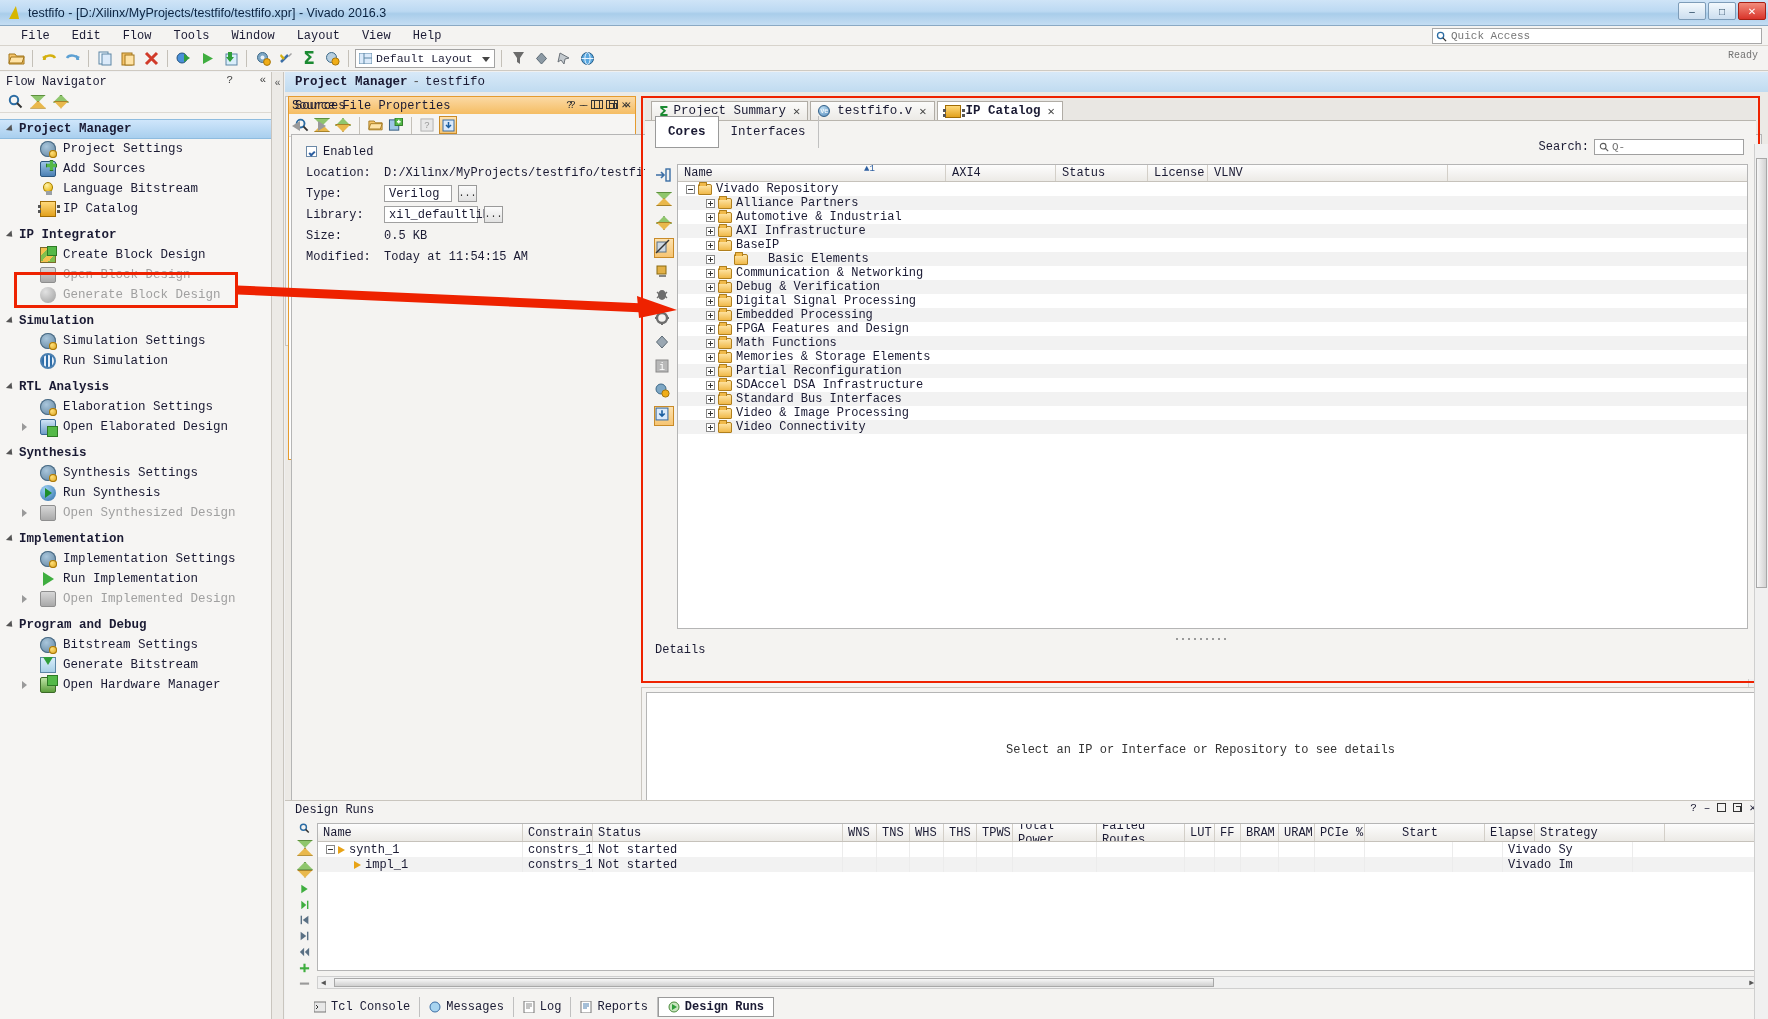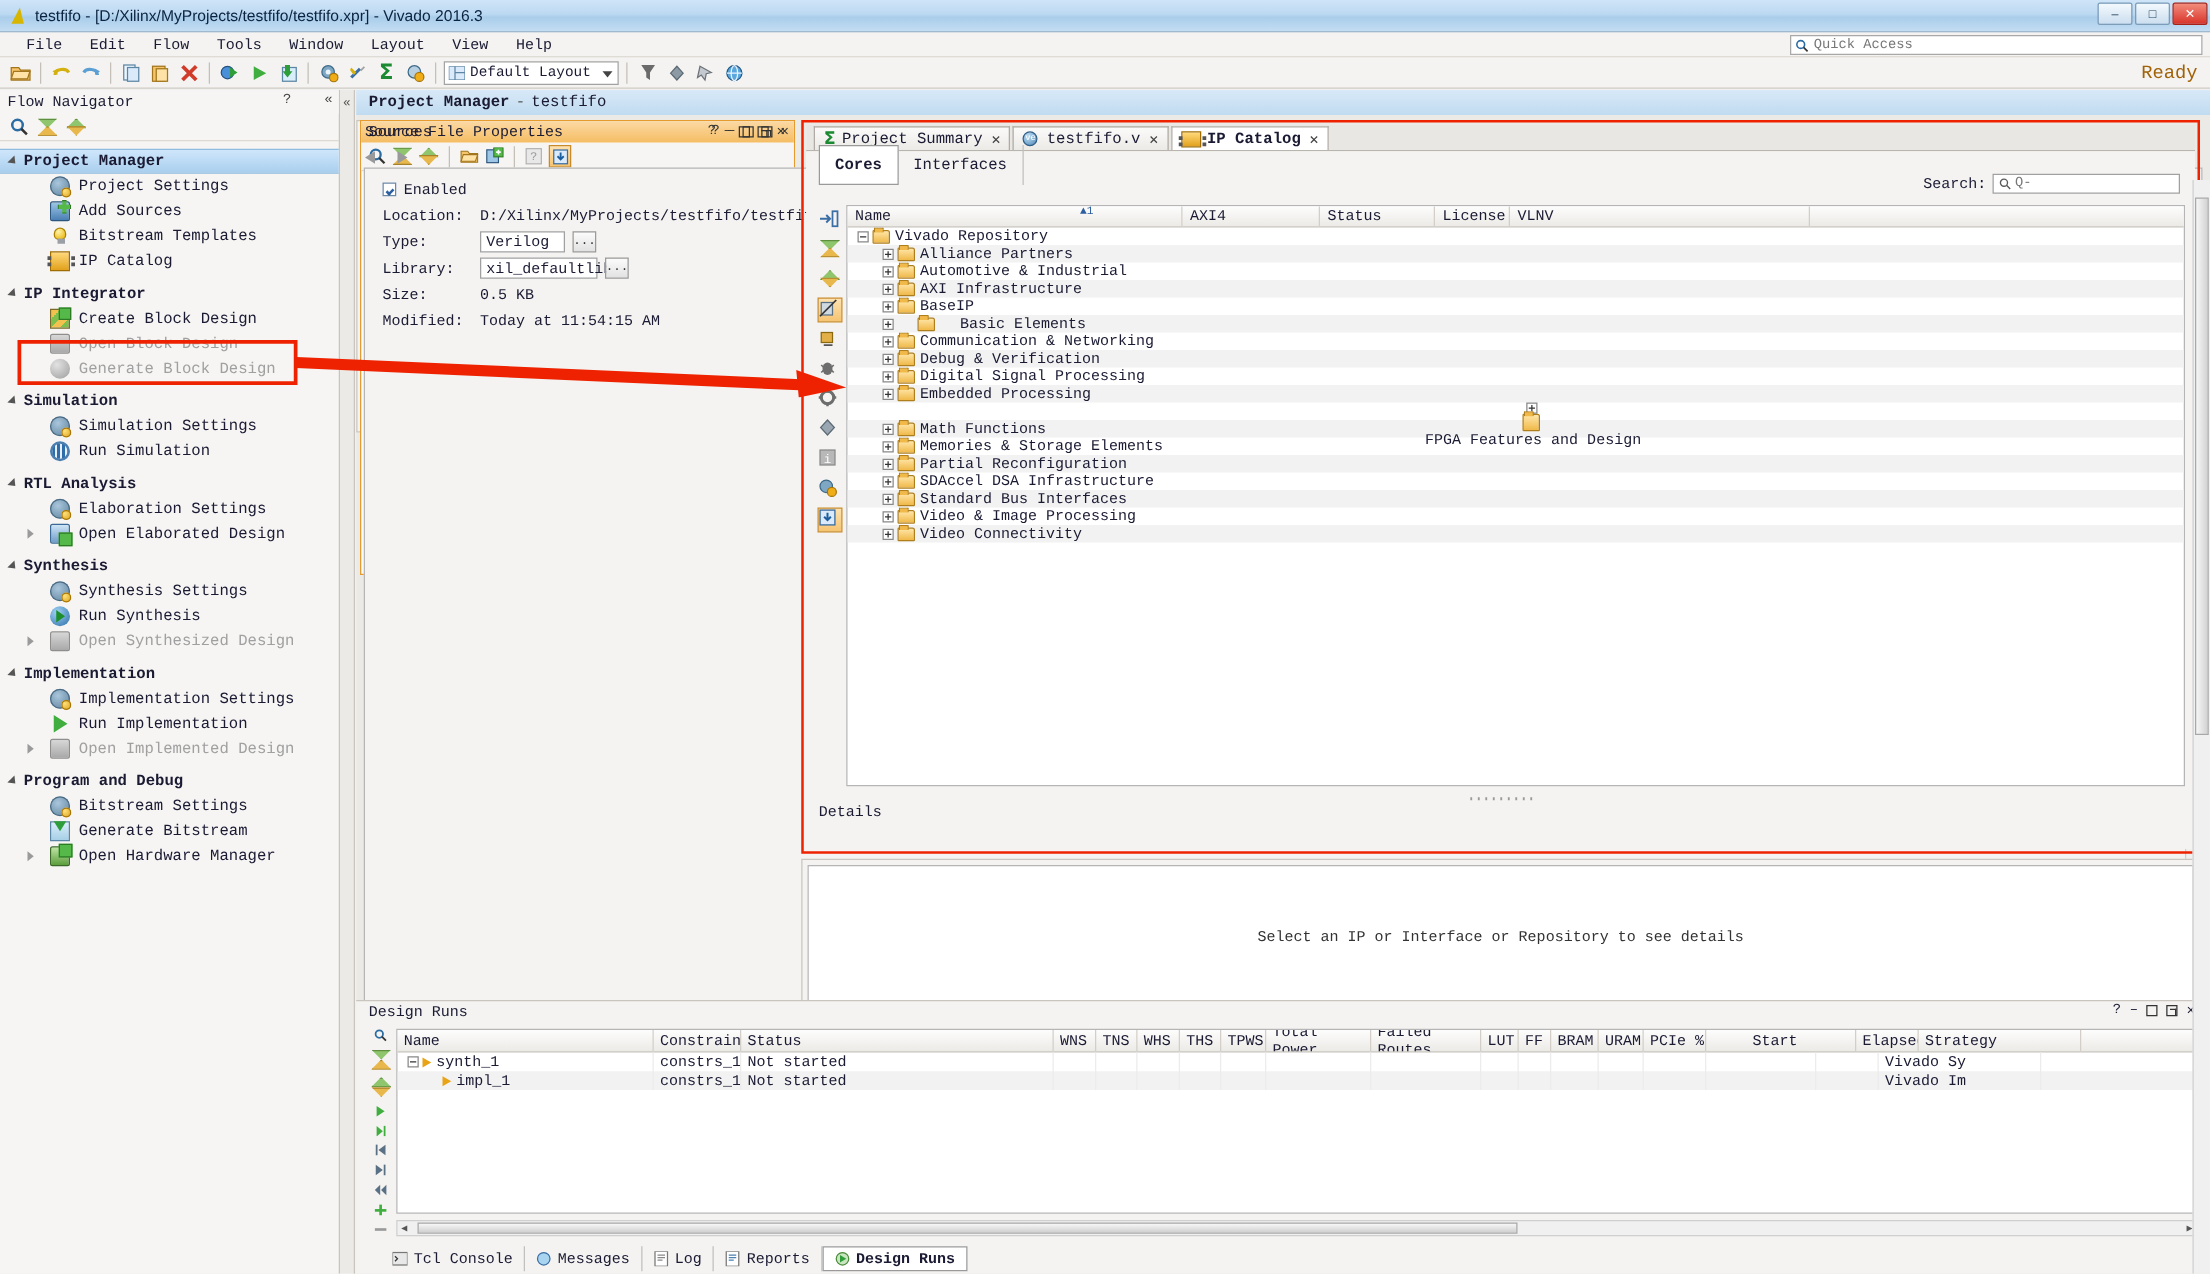--- a/index.html
+++ b/index.html
@@ -65,21 +65,21 @@
   .tsep { width:1px;height:17px;background:#c4c0b8;margin:0 3px;}
   #layout-combo {
     width:140px;height:19px;border:1px solid #a3a3a3;background:#fff;
     display:flex;align-items:center;padding-left:3px;font-size:11.5px;gap:4px;
     position:relative;
   }
   #layout-combo .arrow{
     position:absolute;right:4px;top:7px;
     border-left:4px solid transparent;border-right:4px solid transparent;border-top:5px solid #444;
   }
-  #ready-label{ position:absolute;right:10px;top:4px;font-size:15px;color:#a16207;}
+  #ready-label{ position:absolute;right:10px;top:4px;font-size:10px;color:#737373;}
   
   #workspace { position:absolute; top:72px; left:0; right:0; bottom:0; }
   
   #flownav {
     position:absolute;left:0;top:0;width:272px;bottom:0;
     background:#f6f5f3; border-right:1px solid #c9c5be;
   }
   #fn-head{height:19px;display:flex;align-items:center;padding-left:6px;
            font-size:12px;background:#f6f5f3;position:relative;}
   #fn-head .hbtns{position:absolute;right:5px;top:2px;font-size:11px;color:#444;}
@@ -437,21 +437,21 @@
         <span>Project Settings</span>
       </div>
       <div class="fn-item">
         <span class="fn-ico ico-addsrc"></span>
         <span>Add Sources</span>
       </div>
       <div class="fn-item">
         <span class="fn-ico">
             <span class="ico-bulb" style="position:absolute;"></span>
           </span>
-        <span>Bitstream Templates</span>
+        <span>Language Bitstream</span>
       </div>
       <div class="fn-item">
         <span class="fn-ico ico-ipcat"></span>
         <span>IP Catalog</span>
       </div>
     </div>
 
     <div class="fn-group">
       <div class="fn-grouphdr">
         <span class="fn-tri"></span>
@@ -867,21 +867,21 @@
                 <div class="iprow" style="padding-left: 28px;">
                   <span class="tw plus"></span>
                   <span class="folder"></span>
                   <span>Digital Signal Processing</span>
                 </div>
                 <div class="iprow alt" style="padding-left: 28px;">
                   <span class="tw plus"></span>
                   <span class="folder"></span>
                   <span>Embedded Processing</span>
                 </div>
-                <div class="iprow" style="padding-left: 28px; flex-direction: column;">
+                <div class="iprow" style="padding-left: 28px;">
                   <span class="tw plus"></span>
                   <span class="folder"></span>
                   <span>FPGA Features and Design</span>
                 </div>
                 <div class="iprow alt" style="padding-left: 28px;">
                   <span class="tw plus"></span>
                   <span class="folder"></span>
                   <span>Math Functions</span>
                 </div>
                 <div class="iprow" style="padding-left: 28px;">

